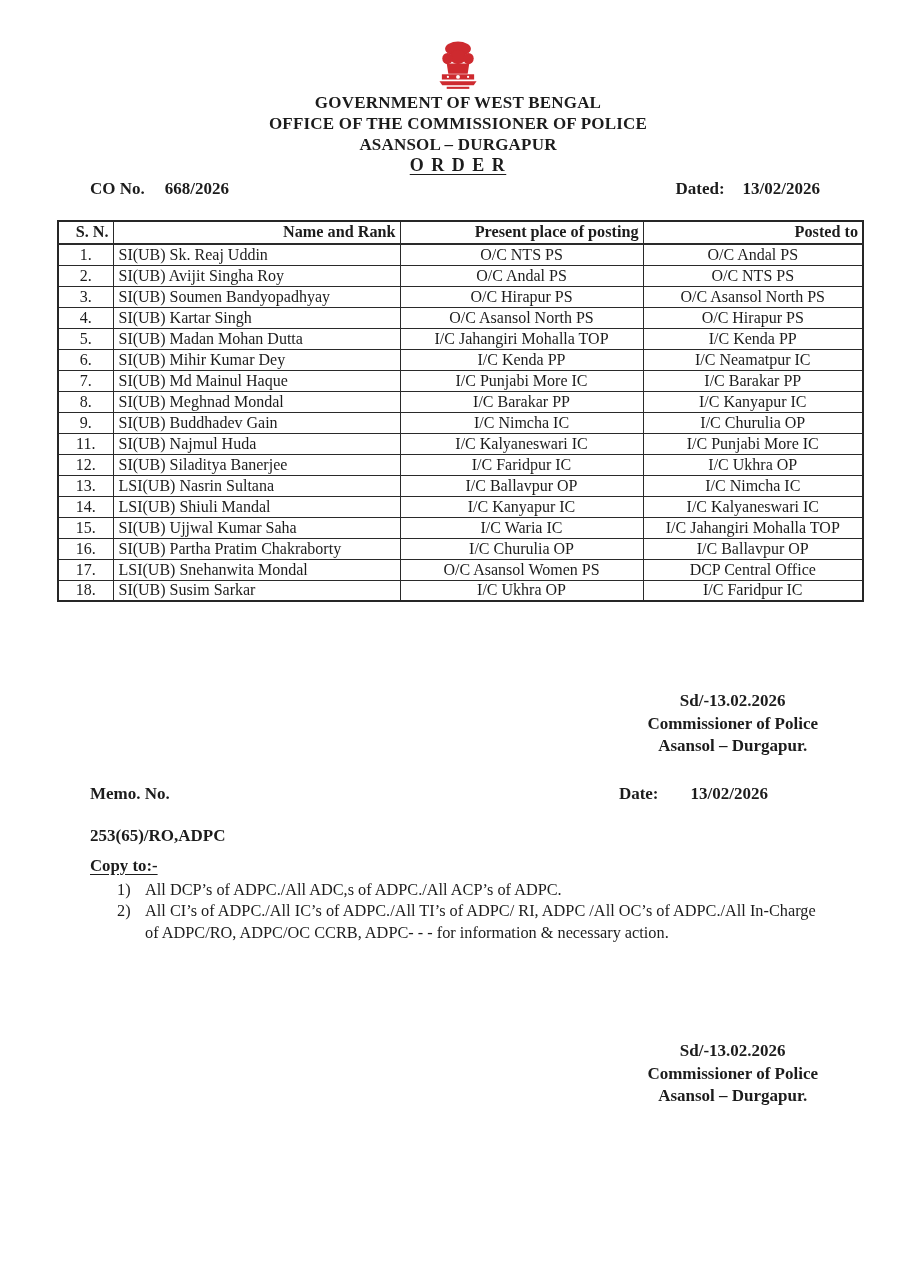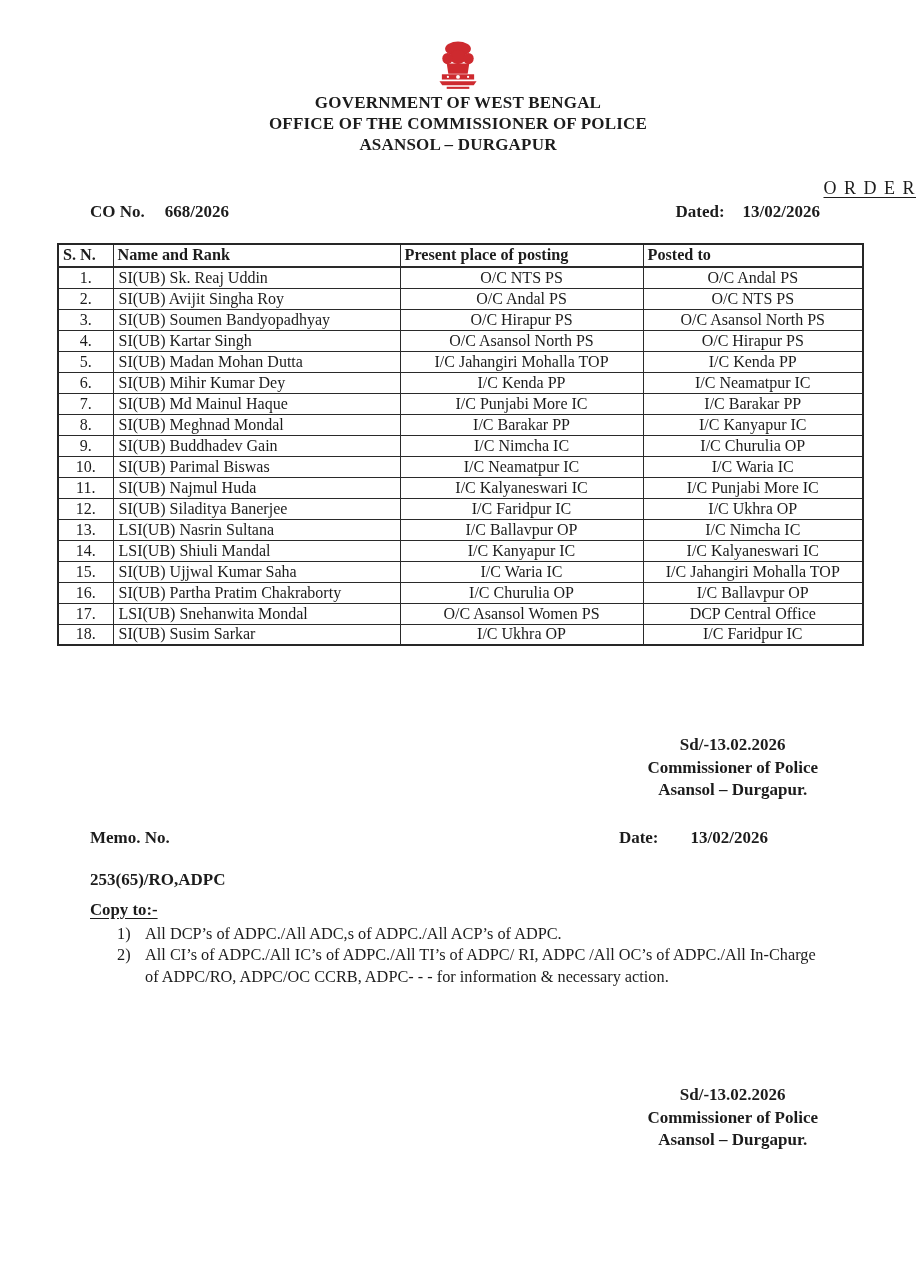--- a/index.html
+++ b/index.html
@@ -12,41 +12,41 @@
     font-family: "Liberation Serif", "DejaVu Serif", serif;
     color: #1c1c1c;
     overflow: hidden;
     position: relative;
   }
   
   .masthead { text-align: center; padding-top: 40px; }
   .emblem-wrap { height: 52px; }
   .org-line { font-weight: 700; font-size: 17px; line-height: 21px; letter-spacing: 0.2px; }
   
-  .order-heading { text-align: right; margin-top: 23px; font-weight: 400; font-size: 18px; }
+  .order-heading { text-align: center; font-weight: 700; font-size: 18px; }
   .order-heading span { text-decoration: underline; letter-spacing: 1.5px; text-underline-offset: 3px; }
   
   .co-row { display: flex; margin: 3px 96px 0 90px; font-weight: 700; font-size: 17px; }
   .co-left { display: flex; gap: 20px; }
   .co-right { margin-left: auto; display: flex; gap: 18px; }
   
   .body-para {
     margin: 24px 90px 0 90px; width: 736px;
     font-size: 16.6px; line-height: 20.5px;
     text-align: justify; text-indent: 55px;
   }
   
   .transfer-table {
     border-collapse: collapse; table-layout: fixed;
     margin: 21px 0 0 57px;
     border: 2.2px solid #262626;
   }
   .transfer-table th, .transfer-table td { border: 1.5px solid #2a2a2a; overflow: hidden; white-space: nowrap; }
   .transfer-table th {
-    font-size: 16.2px; font-weight: 700; height: 23px; padding: 1px 4px; text-align: left;
+    font-size: 16.2px; font-weight: 700; height: 23px; padding: 1px 4px; text-align: right;
     border-bottom-width: 2.2px;
   }
   .transfer-table td { font-size: 16px; height: 21px; padding: 0 5px; text-align: center; line-height: 1.1; }
   .transfer-table td.c1 { text-align: left; }
   
   .sig {
     width: fit-content; margin: 88px 98px 0 auto;
     text-align: center; font-weight: 700; font-size: 17px; line-height: 22.5px;
   }
   .sig.second { margin-top: 97px; }
@@ -175,26 +175,20 @@
           <td class="c2">I/C Barakar PP</td>
           <td class="c3">I/C Kanyapur IC</td>
         </tr>
         <tr>
           <td class="c0">9.</td>
           <td class="c1">SI(UB) Buddhadev Gain</td>
           <td class="c2">I/C Nimcha IC</td>
           <td class="c3">I/C Churulia OP</td>
         </tr>
         <tr>
-          <td class="c0">10.</td>
-          <td class="c1">SI(UB) Parimal Biswas</td>
-          <td class="c2">I/C Neamatpur IC</td>
-          <td class="c3">I/C Waria IC</td>
-        </tr>
-        <tr>
           <td class="c0">11.</td>
           <td class="c1">SI(UB) Najmul Huda</td>
           <td class="c2">I/C Kalyaneswari IC</td>
           <td class="c3">I/C Punjabi More IC</td>
         </tr>
         <tr>
           <td class="c0">12.</td>
           <td class="c1">SI(UB) Siladitya  Banerjee</td>
           <td class="c2">I/C Faridpur IC</td>
           <td class="c3">I/C Ukhra OP</td>

